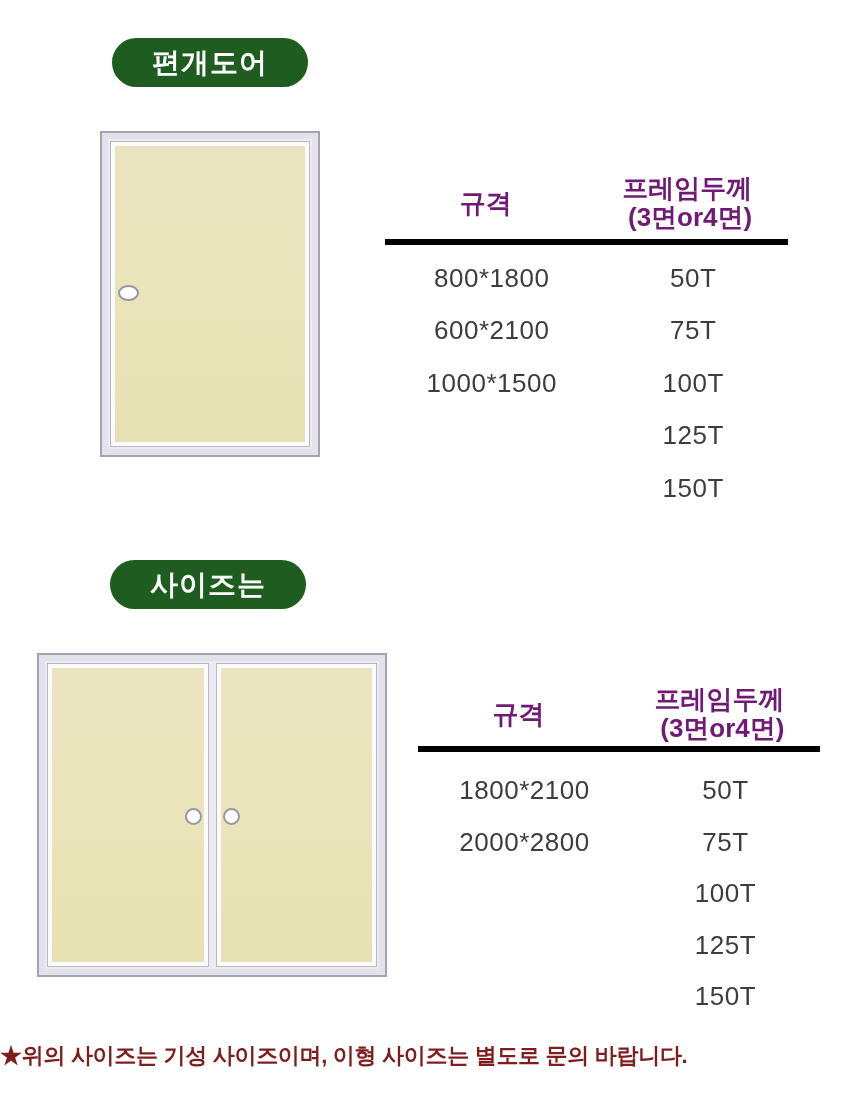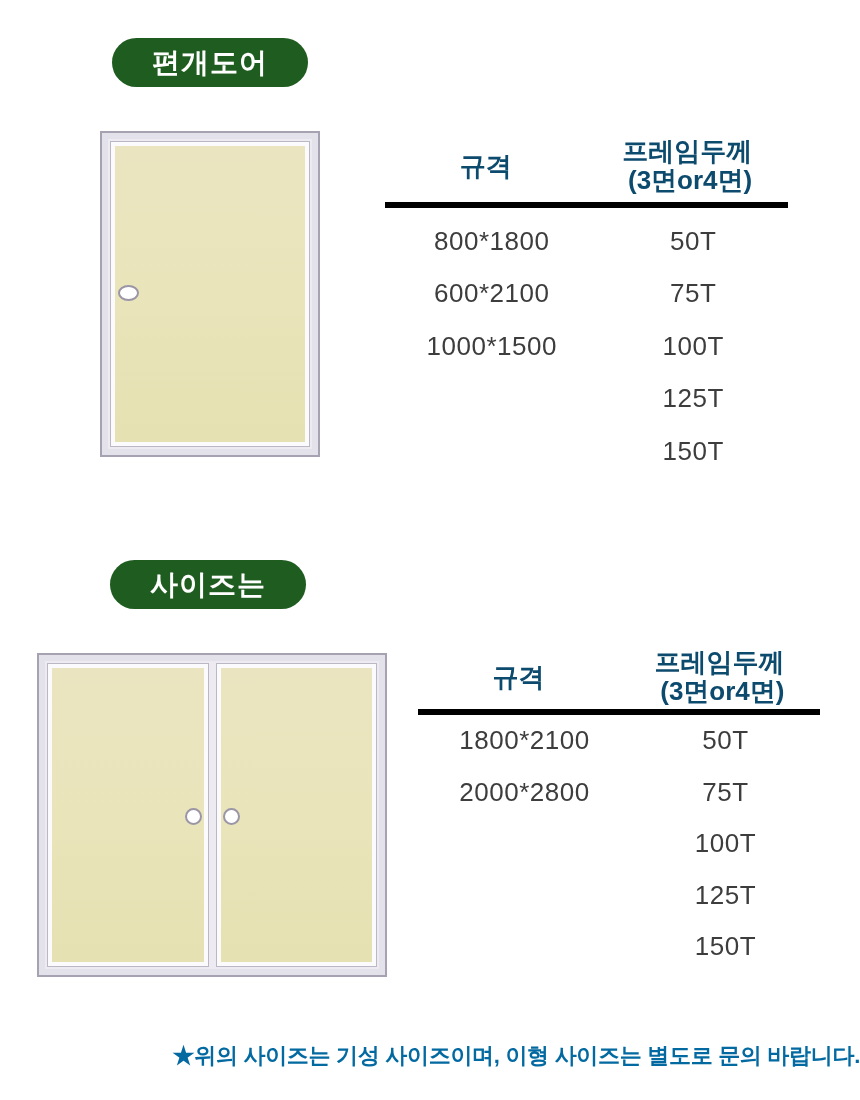--- a/index.html
+++ b/index.html
@@ -73,58 +73,59 @@
   
   .spec-table { position: absolute; }
   .table-1 { left: 385px; top: 130px; width: 403px; }
   .table-2 { left: 418px; top: 645px; width: 402px; }
 
   .thead {
     display: grid;
     grid-template-columns: 1fr 1fr;
     align-items: center;
     justify-items: center;
-    color: #0c4a6e;
+    color: #701a75;
     font-size: 26px;
     font-weight: bold;
+    margin-top: 37px;
   }
   .table-1 .thead { height: 72px; }
   .table-2 .thead { height: 64px; }
   .th-frame { text-align: right; line-height: 1.12; }
   .th-frame span { display: block; }
 
   .rule { width: 100%; height: 6px; background: #000000; }
 
   .tbody { width: 100%; }
   .table-1 .tbody { padding-top: 7px; }
-  .table-2 .tbody { padding-top: 0; }
+  .table-2 .tbody { padding-top: 13px; }
   .tr {
     display: grid;
     grid-template-columns: 1fr 1fr;
     align-items: center;
     justify-items: center;
   }
   .table-1 .tr { height: 52.5px; }
   .table-2 .tr { height: 51.5px; }
   .td {
     font-size: 26px;
     color: #3d3d3d;
     letter-spacing: 0.5px;
     margin-left: 12px;
   }
 
   
   .note {
     position: absolute;
     left: 0; right: 0;
     top: 1041px;
-    text-align: right;
+    text-align: left;
     font-size: 22px;
     font-weight: bold;
-    color: #0369a1;
+    color: #7f1d1d;
     letter-spacing: -0.3px;
   }
 </style>
 </head>
 <body>
 
 <div class="canvas">
 
   <div class="badge badge-1">편개도어</div>
 

